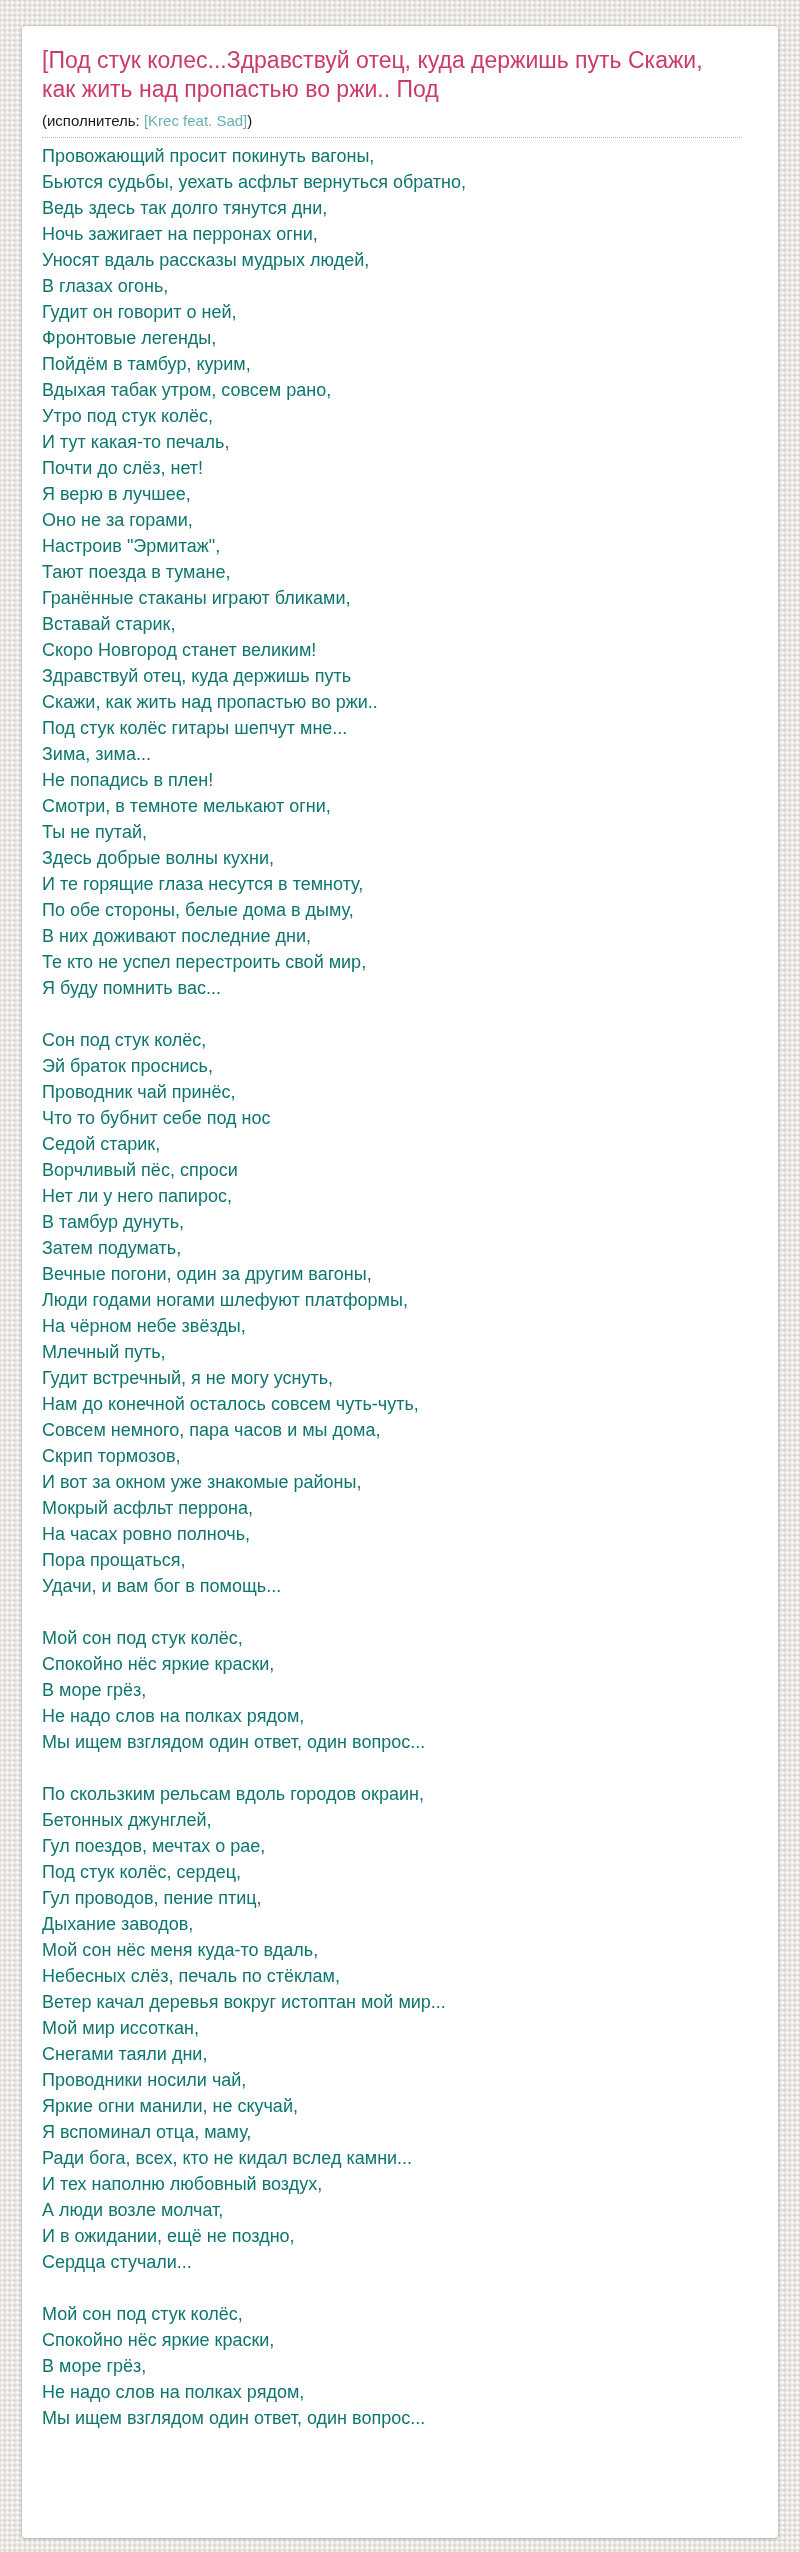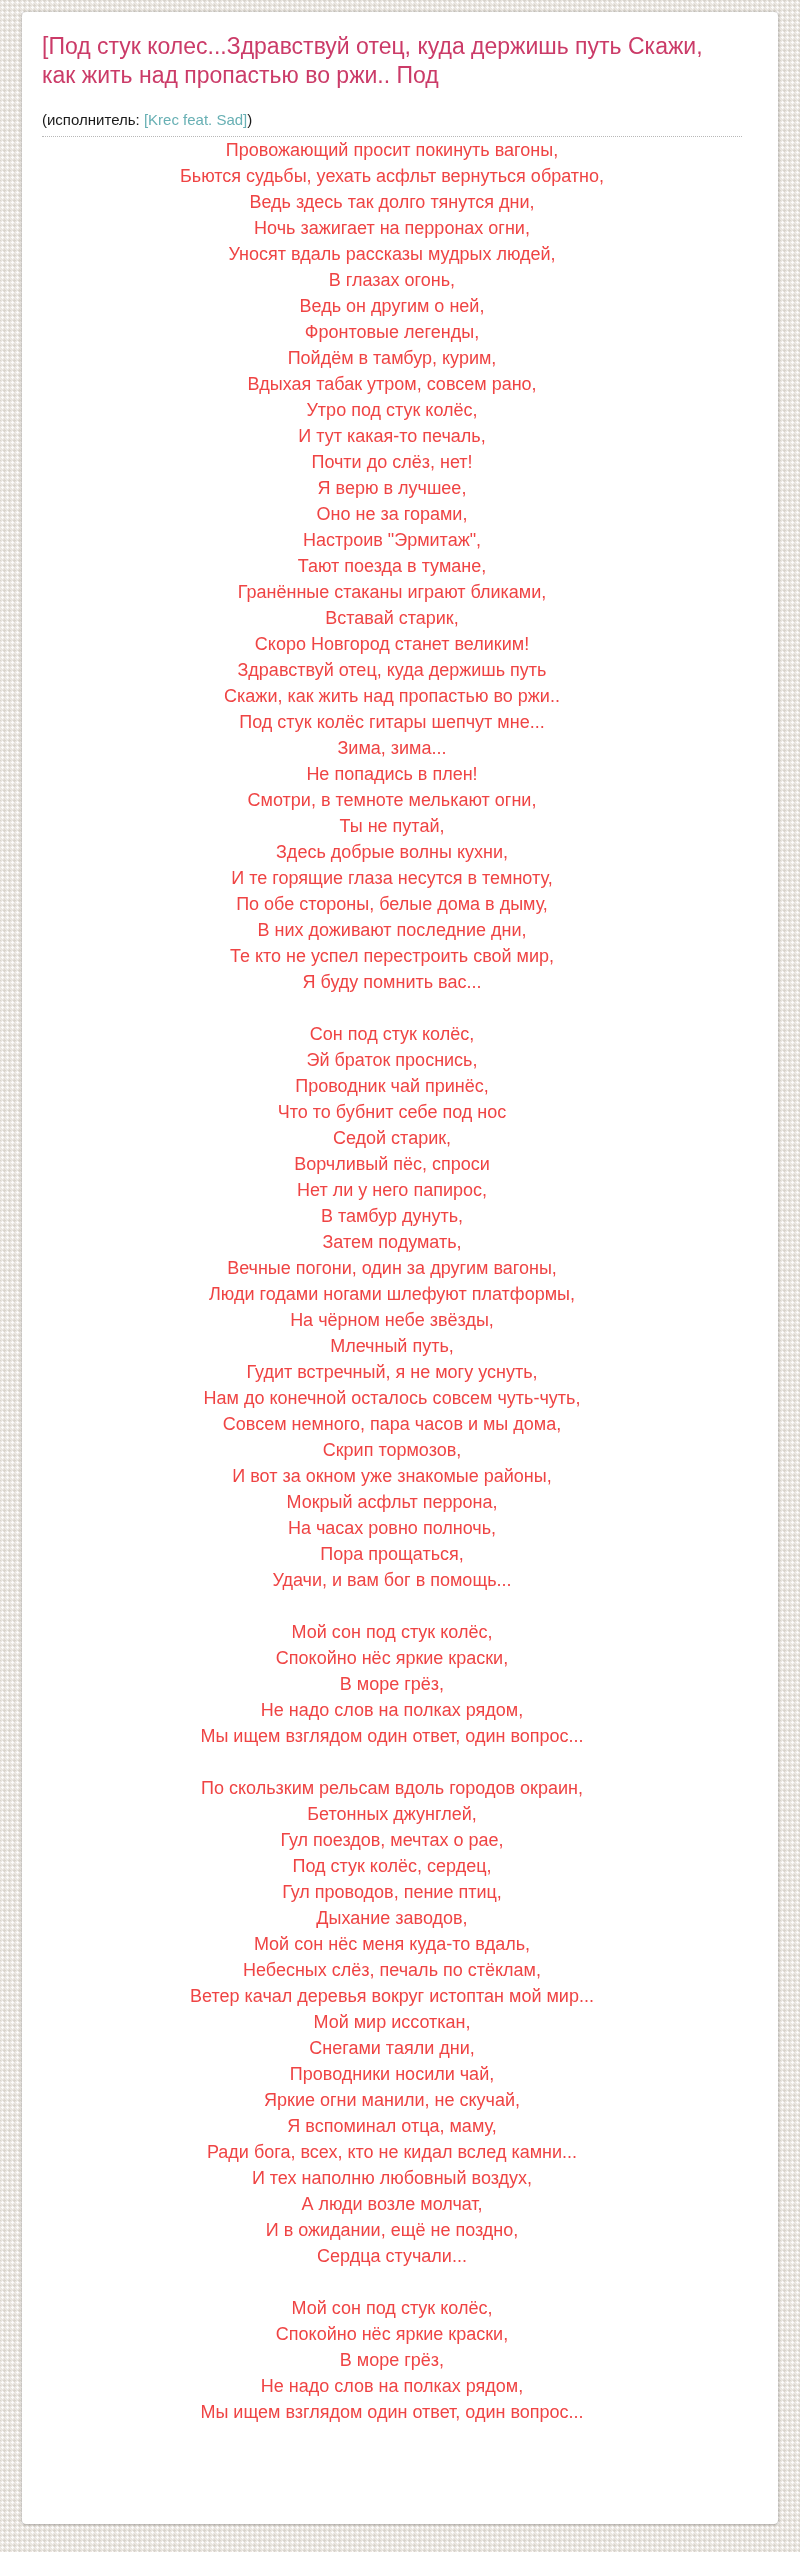--- a/index.html
+++ b/index.html
@@ -15,80 +15,80 @@
     background-color: var(--page-bg, #eae6e1);
     background-image:
       radial-gradient(rgba(255,255,255,0.85) 1px, transparent 1.3px),
       radial-gradient(rgba(185,178,168,0.35) 1px, transparent 1.3px);
     background-size: 5px 5px, 5px 5px;
     background-position: 0 0, 2px 3px;
   }
   .card {
     position: absolute;
     left: 22px;
-    top: 12px;
+    top: 26px;
     width: 756px;
     height: 2512px;
     box-sizing: border-box;
     padding: 20px 36px 30px 20px;
     background: var(--card-bg, #ffffff);
     border-radius: 4px;
     box-shadow: 0 0 2px rgba(0,0,0,0.28), 0 1px 3px rgba(0,0,0,0.18);
     overflow: hidden;
   }
   .song-title {
     margin: 0;
     max-width: 715px;
     font-size: 23px;
     line-height: 29px;
     font-weight: normal;
     color: var(--title-color, #cb3b68);
   }
   .artist-line {
-    margin-top: 20px;
+    margin-top: 7px;
     font-size: 15px;
     line-height: 20px;
     color: #1a1a1a;
   }
   .artist-link {
     color: var(--link-color, #68b0b4);
     text-decoration: none;
     cursor: pointer;
   }
   .separator {
     margin-top: 6px;
     height: 0;
     border-top: 1px dotted #b8b8b8;
   }
   .lyrics {
+    margin-top: 5px;
     font-size: 18px;
     line-height: 26px;
-    color: #ef4444;
-    text-align: center;
+    color: #0f766e;
   }
   .stanza { margin: 0 0 26px 0; }
   .stanza:last-child { margin-bottom: 0; }
   .lyric-line { white-space: pre-wrap; }
 </style>
 </head>
 <body>
 
 <div class="card">
   <h1 class="song-title">[Под стук колес...Здравствуй отец, куда держишь путь Скажи, как жить над пропастью во ржи.. Под</h1>
   <div class="artist-line"><span>(исполнитель: </span><a class="artist-link">[Krec feat. Sad]</a><span>)</span></div>
   <div class="separator"></div>
   <div class="lyrics" id="lyrics-container">
       <div class="stanza">
         <div class="lyric-line">Провожающий просит покинуть вагоны,</div>
         <div class="lyric-line">Бьются судьбы, уехать асфльт вернуться обратно,</div>
         <div class="lyric-line">Ведь здесь так долго тянутся дни,</div>
         <div class="lyric-line">Ночь зажигает на перронах огни,</div>
         <div class="lyric-line">Уносят вдаль рассказы мудрых людей,</div>
         <div class="lyric-line">В глазах огонь,</div>
-        <div class="lyric-line">Ведь он другим о ней,</div>
+        <div class="lyric-line">Гудит он говорит о ней,</div>
         <div class="lyric-line">Фронтовые легенды,</div>
         <div class="lyric-line">Пойдём в тамбур, курим,</div>
         <div class="lyric-line">Вдыхая табак утром, совсем рано,</div>
         <div class="lyric-line">Утро под стук колёс,</div>
         <div class="lyric-line">И тут какая-то печаль,</div>
         <div class="lyric-line">Почти до слёз, нет!</div>
         <div class="lyric-line">Я верю в лучшее,</div>
         <div class="lyric-line">Оно не за горами,</div>
         <div class="lyric-line">Настроив "Эрмитаж",</div>
         <div class="lyric-line">Тают поезда в тумане,</div>

